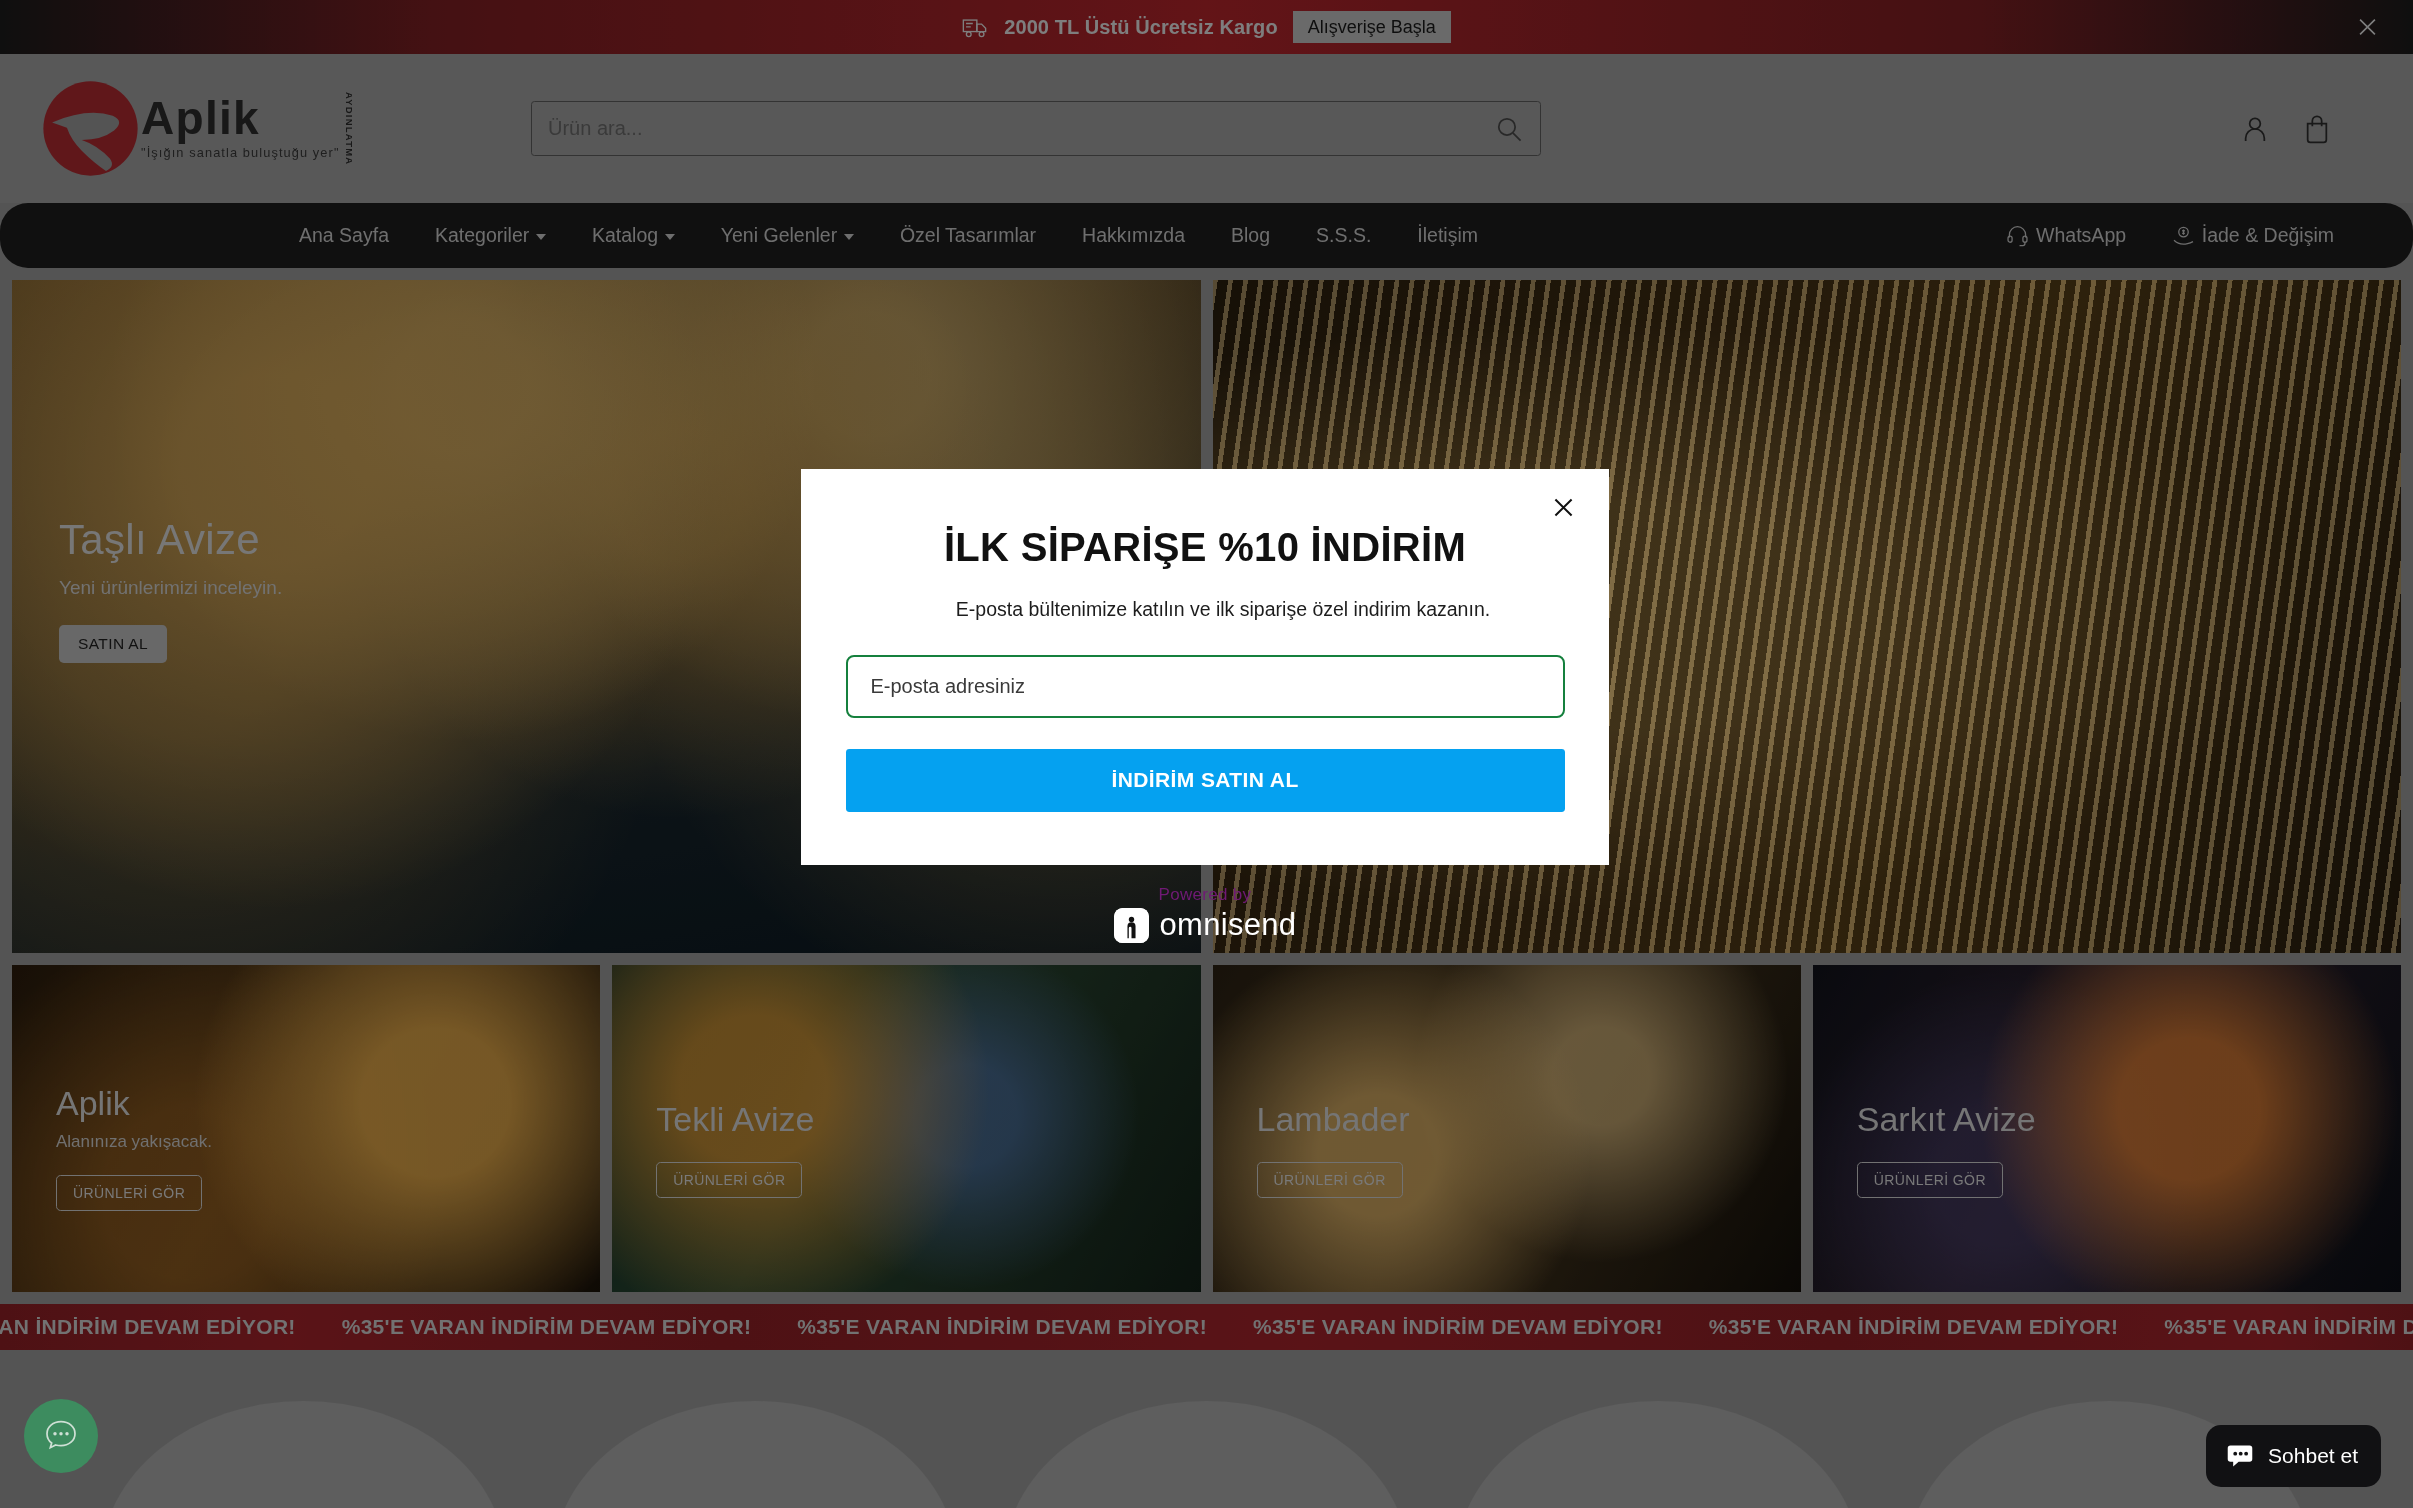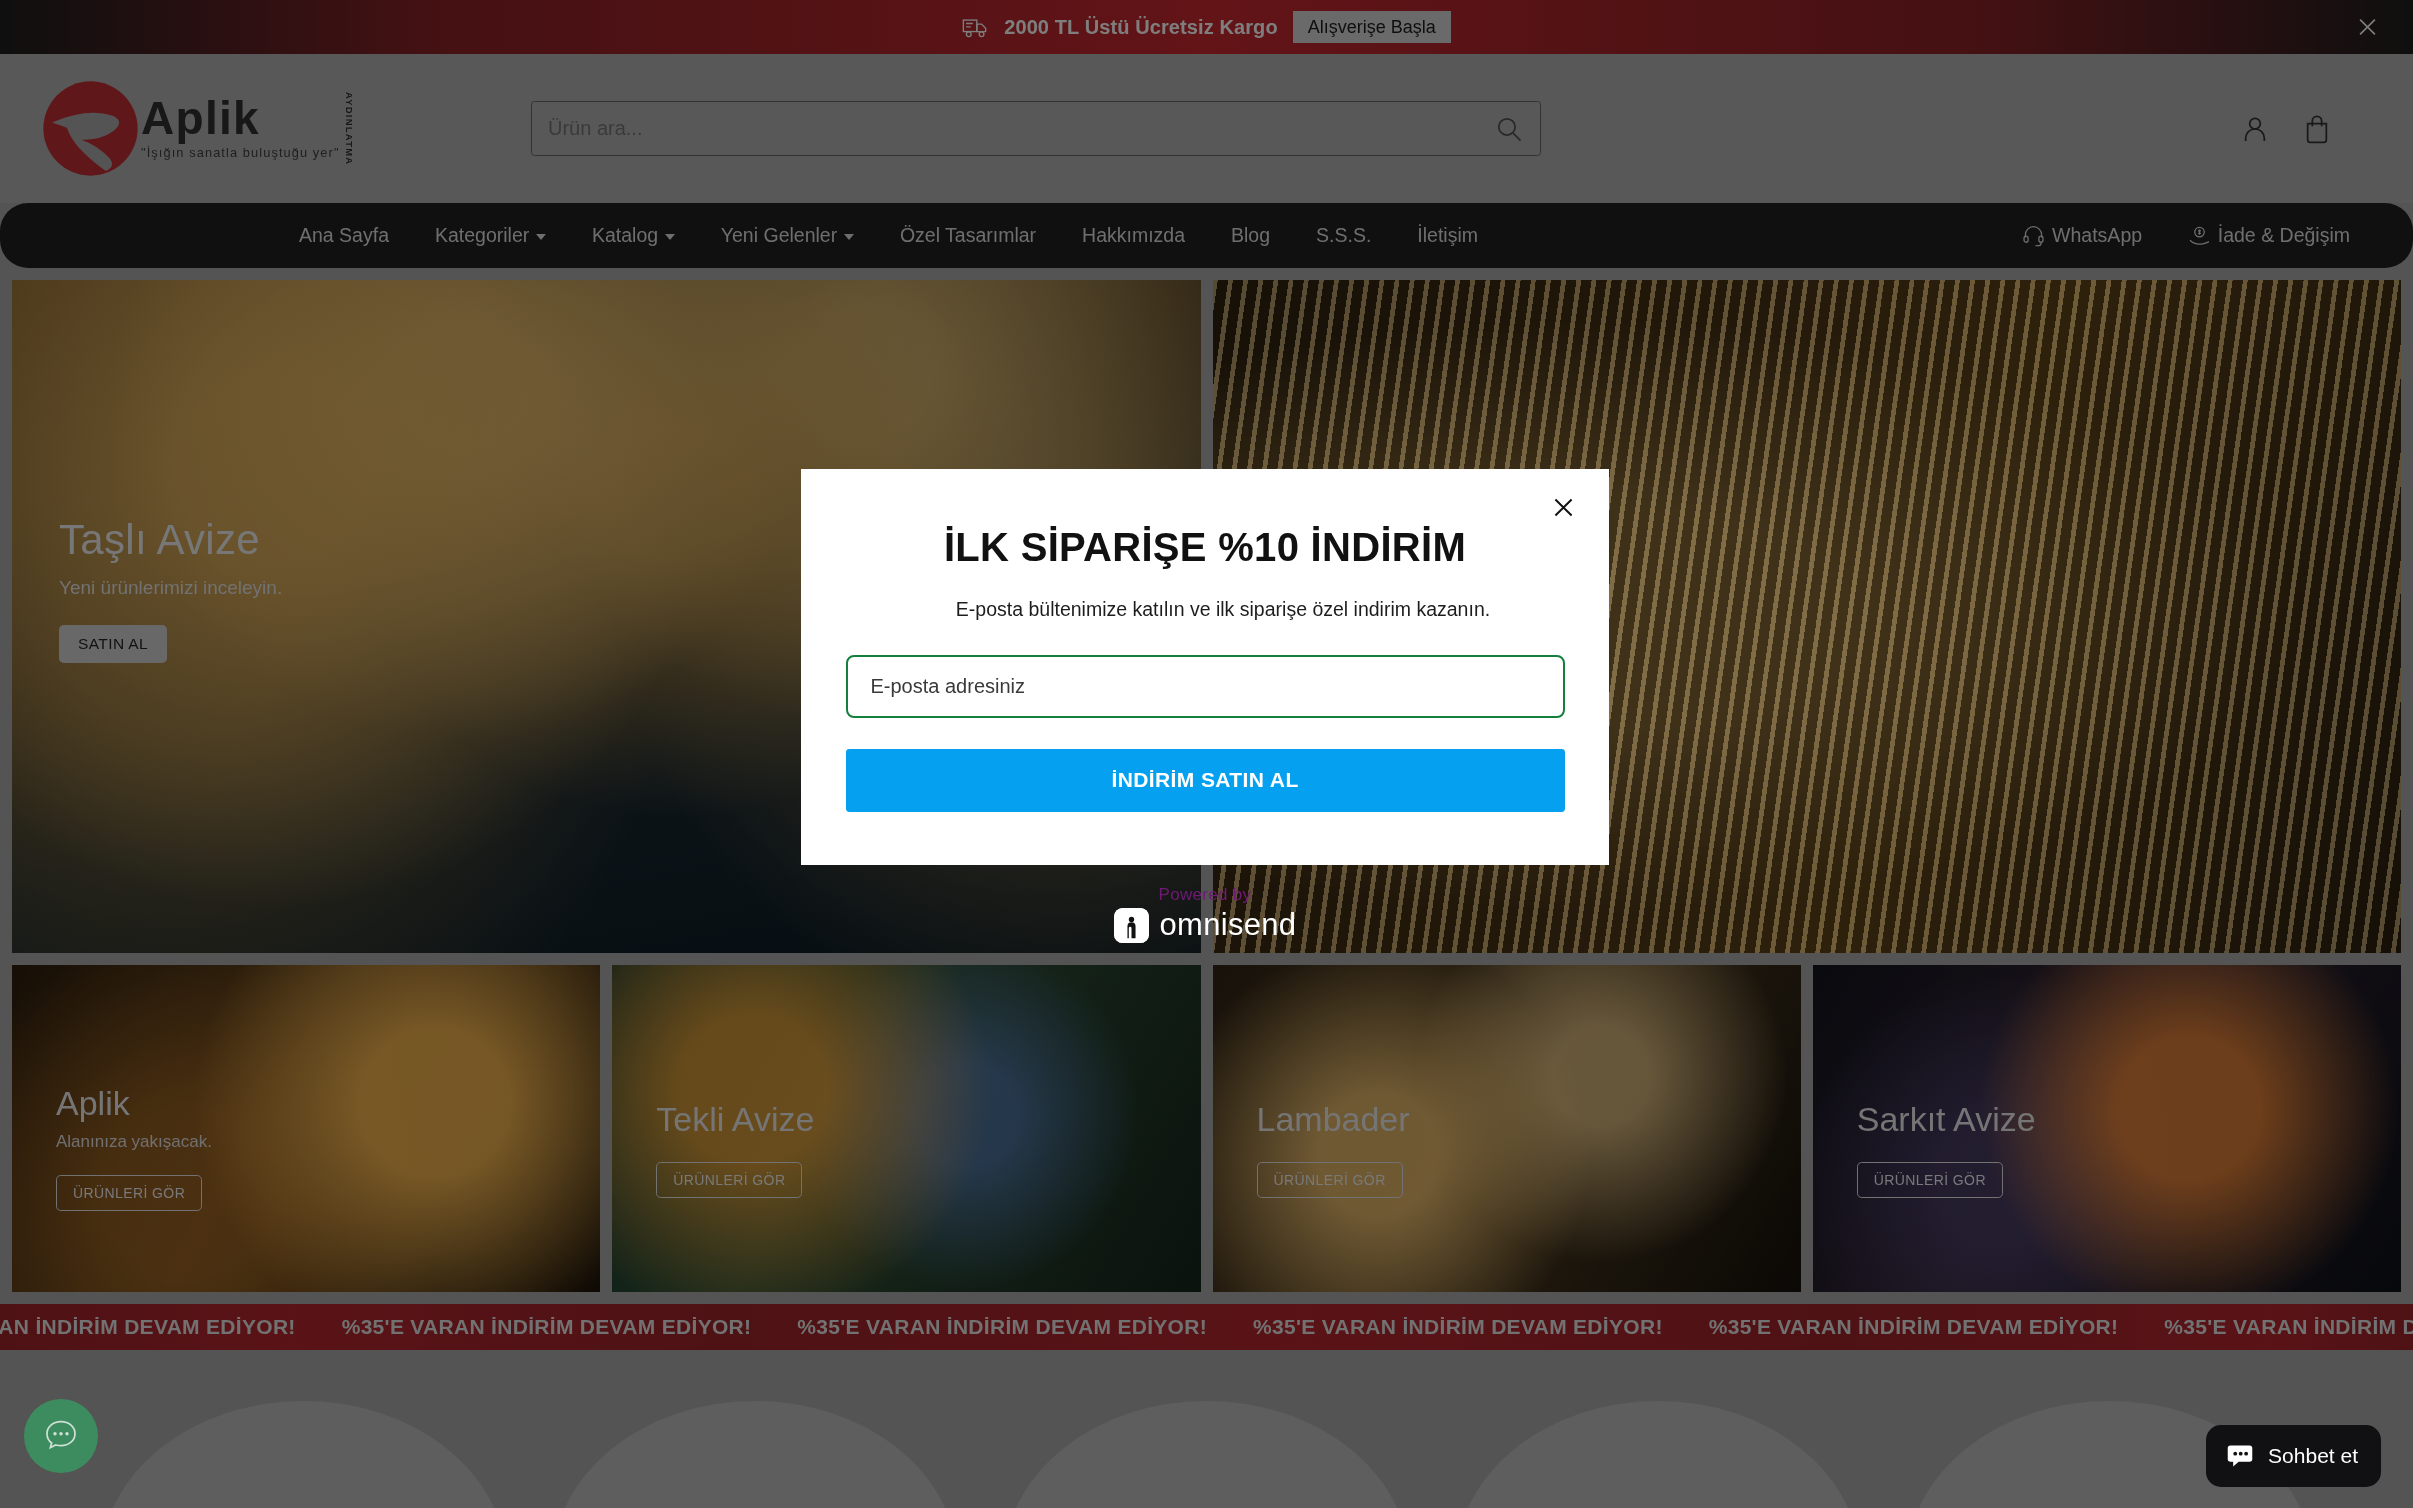--- a/index.html
+++ b/index.html
@@ -72,21 +72,21 @@
   .nav {
     height:65px; background:#1e1e1e; display:flex; align-items:center;
     padding:0 0 0 276px; gap:0;border-radius:28px;
   }
   .nav a {
     color:#c9c9c9; font-size:19.5px; text-decoration:none;
     display:flex; align-items:center; gap:6.7px; padding:0 23px;
     white-space:nowrap; cursor:pointer;
   }
   .chev { width:0;height:0;border-left:5.4px solid transparent;border-right:5.4px solid transparent;border-top:6px solid #c9c9c9; margin-top:2.7px; }
-  .nav-right { margin-left:auto; display:flex; align-items:center; padding-right:40px; }
+  .nav-right { margin-left:auto; display:flex; align-items:center; padding-right:56px; }
   .nav-ico { width:23px; height:23px; }
 
   
   .hero { display:flex; height:673px; gap:12px; padding:0 12px; margin-top:12px; }
   .hero-slide { flex:1; position:relative; overflow:hidden; }
   .hero-bg-1 {
     background:
       radial-gradient(circle at 22% 28%, rgba(214,168,88,.75) 0 9%, transparent 42%),
       radial-gradient(circle at 38% 16%, rgba(232,196,120,.65) 0 7%, transparent 38%),
       radial-gradient(circle at 56% 32%, rgba(198,150,70,.6) 0 8%, transparent 40%),

